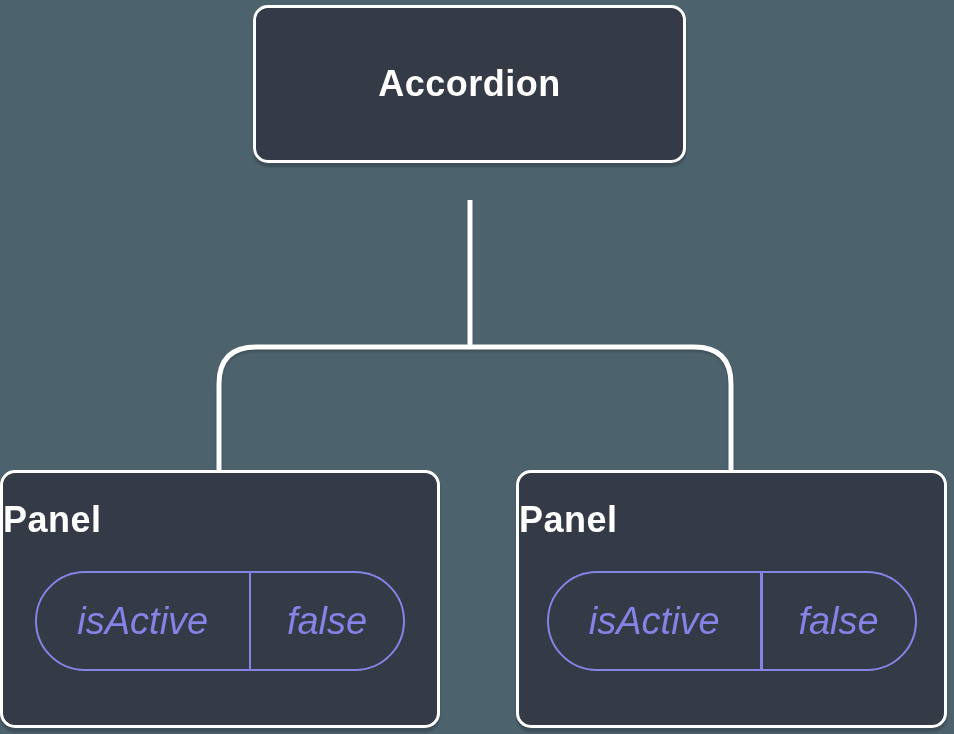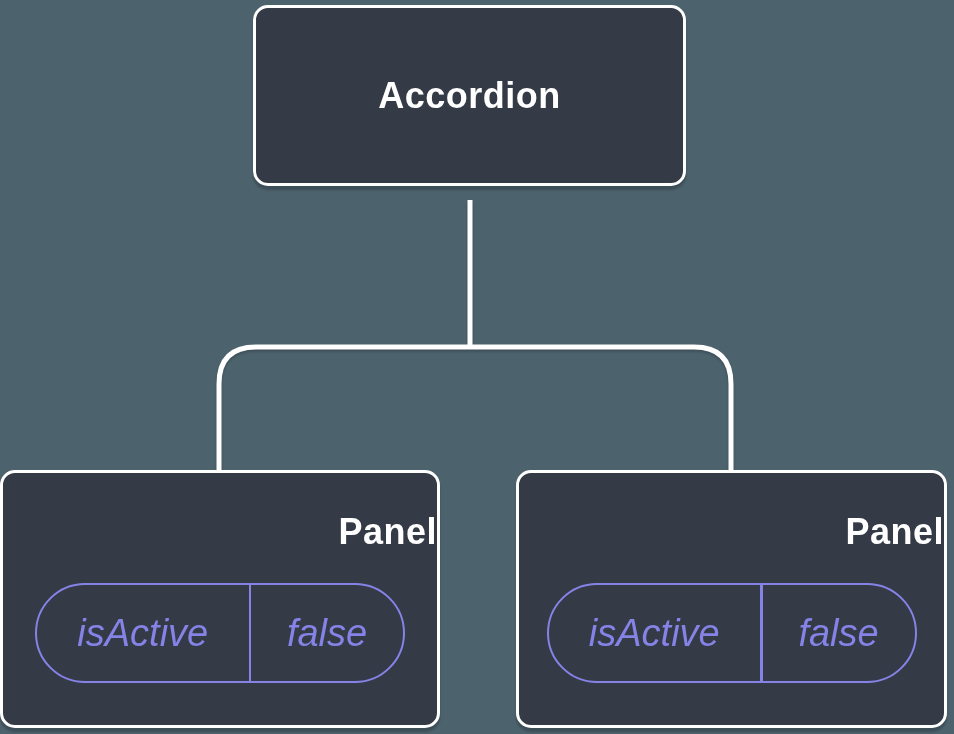--- a/index.html
+++ b/index.html
@@ -30,37 +30,37 @@
   .node {
     position: absolute;
     background: var(--node-fill);
     border: 3.5px solid var(--node-border);
     border-radius: 15px;
     box-shadow: 0 4px 2px rgba(24, 30, 38, 0.28);
     color: var(--node-text);
   }
   .node-root {
     left: 253px; top: 5px;
-    width: 433px; height: 181px;
+    width: 433px; height: 158px;
     display: flex;
     align-items: center;
     justify-content: center;
   }
   .node-title {
     font-size: 36px;
     font-weight: 600;
     line-height: 46px;
     letter-spacing: 0.5px;
     color: var(--node-text);
   }
   .node-panel {
     top: 470px;
     height: 258px;
-    padding-top: 36px;
-    text-align: right;
+    padding-top: 24px;
+    text-align: left;
   }
   .node-panel-left  { left: 0px;   width: 440px; }
   .node-panel-right { left: 516px; width: 431px; }
   .state-pill {
     margin: 28px auto 0;
     width: 370px; height: 100px;
     border: 2.5px solid var(--state-accent);
     border-radius: 50px;
     display: flex;
     align-items: stretch;

